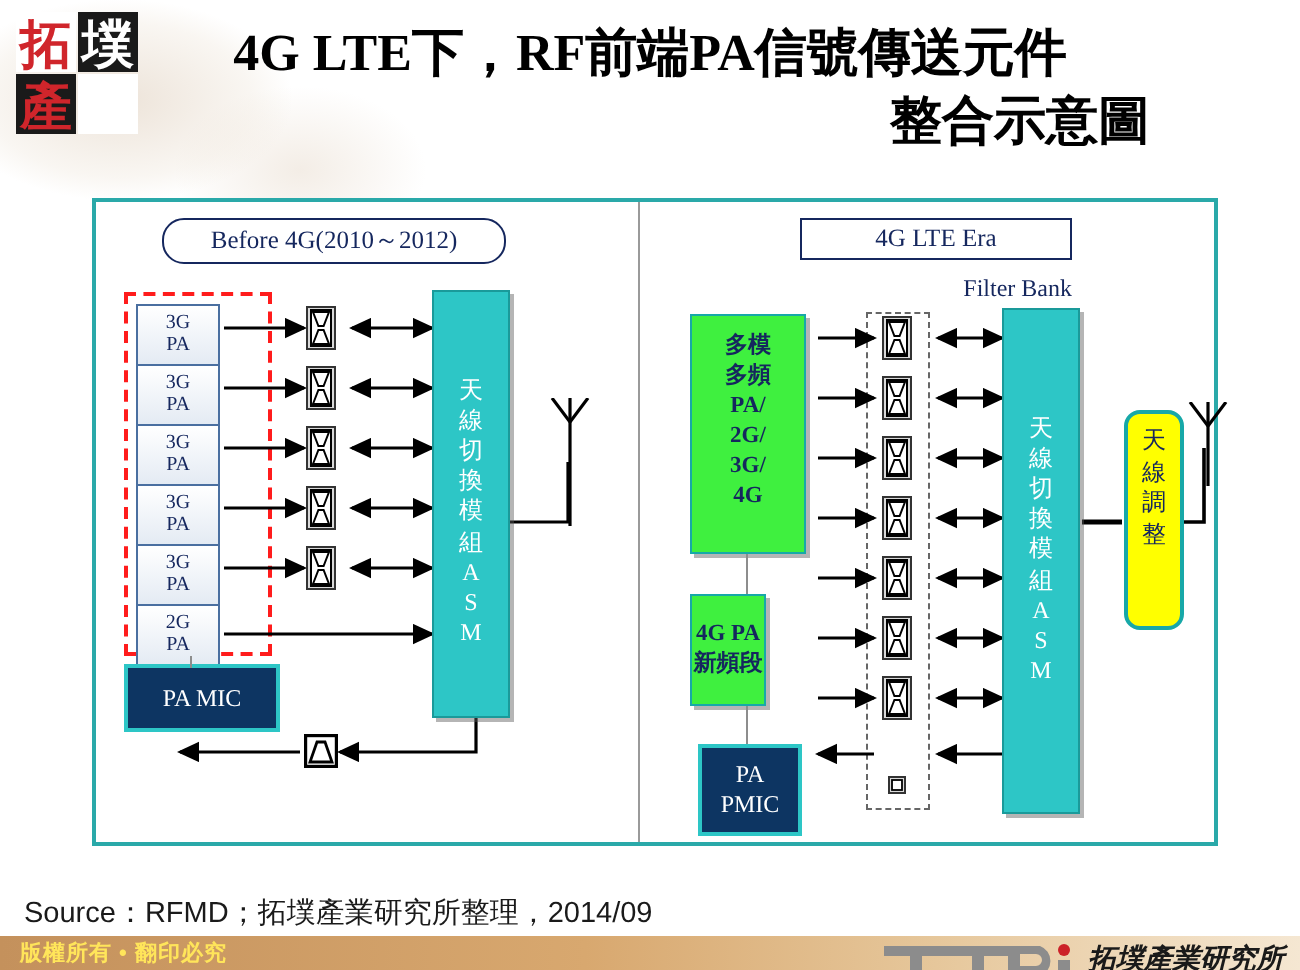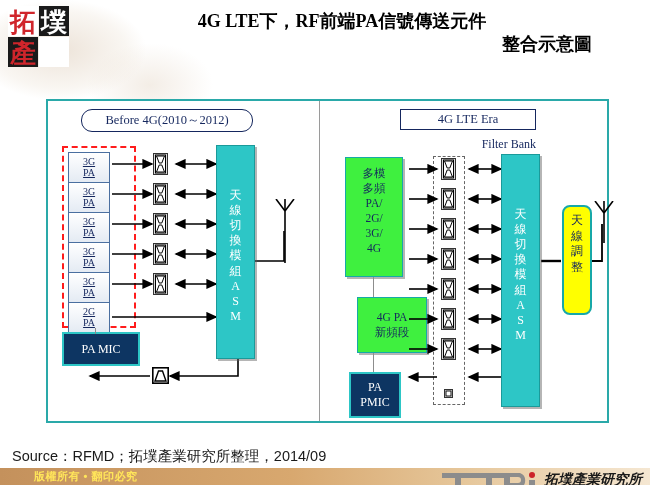--- a/index.html
+++ b/index.html
@@ -21,22 +21,22 @@
     font-family:"Liberation Sans",sans-serif;
     font-size:120px;font-weight:bold;letter-spacing:6px;
     color:rgba(214,214,222,.45);
     white-space:nowrap;pointer-events:none;user-select:none;
     transform:skewX(-6deg);
   }
   
   .logo{position:absolute;left:6px;top:4px;width:66px;height:66px;}
   
   .title{
-    position:absolute;left:92px;top:10px;width:500px;
-    text-align:center;font-size:18px;font-weight:bold;color:#000;
+    position:absolute;left:75px;top:10px;width:500px;
+    text-align:center;font-size:26px;font-weight:bold;color:#000;
     line-height:1.30;font-family:"Liberation Serif",serif;
   }
   .title .l2{display:block;text-align:right;}
   
   .frame{
     position:absolute;left:46px;top:99px;width:563px;height:324px;
     border:2px solid #2aa9a9;background:#fff;box-sizing:border-box;
   }
   .divider{position:absolute;left:271px;top:0;width:1px;height:100%;background:#9a9a9a;}
   
@@ -50,21 +50,21 @@
   .lbl-4g{left:352px;top:8px;width:136px;}
   .filter-bank-cap{
     position:absolute;left:368px;top:36px;width:120px;text-align:right;
     font-size:12px;color:#15275e;font-family:"Liberation Serif",serif;
   }
   
   .pa-box{
     position:absolute;width:42px;height:32px;
     border:1px solid #4a6fa0;background:linear-gradient(#ffffff,#e3eaf3);
     color:#15275e;font-size:10px;text-align:center;line-height:1.05;
-    padding-top:4px;box-sizing:border-box;font-family:"Liberation Serif",serif;text-decoration:underline;
+    padding-top:4px;box-sizing:border-box;font-family:"Liberation Serif",serif;
   }
   .pa-box span{display:block;}
   .dashed-red{
     position:absolute;border:2.5px dashed #ff1c1c;box-sizing:border-box;
   }
   .dashed-grey{
     position:absolute;border:1.6px dashed #666;box-sizing:border-box;
   }
   .asm{
     position:absolute;background:#2dc6c6;border:1px solid #1a9a9a;
@@ -73,21 +73,21 @@
     padding-top:42px;box-sizing:border-box;line-height:1.26;
     font-family:"Liberation Serif",serif;
   }
   .asm span{display:block;}
   .green{
     position:absolute;background:#3ff03f;border:1.5px solid #17a8a8;
     box-shadow:2px 2px 0 rgba(90,90,90,.45);
     color:#15275e;font-size:11.5px;text-align:center;line-height:1.30;
     box-sizing:border-box;font-family:"Liberation Serif",serif;
   }
-  .green span{display:block;}
+  .green span{display:block;font-weight:bold;}
   .navy{
     position:absolute;background:#0d3562;border:2px solid #2dc6c6;
     color:#fff;font-size:12px;text-align:center;line-height:1.25;
     box-sizing:border-box;font-family:"Liberation Serif",serif;
     display:flex;flex-direction:column;align-items:center;justify-content:center;
   }
   .navy span{display:block;text-align:center;}
   .yellow{
     position:absolute;background:#ffff00;border:2px solid #17a8a8;
     border-radius:8px;color:#15275e;font-size:12px;text-align:center;
@@ -104,21 +104,21 @@
     position:absolute;left:12px;top:447px;font-size:14.5px;color:#1a1a1a;
     font-family:"Liberation Sans",sans-serif;white-space:nowrap;
   }
   
   .footbar{
     position:absolute;left:0;top:468px;width:650px;height:17px;
     background:linear-gradient(90deg,#c4915c 0%, #d8a86f 45%, #e6c79b 72%, #f5e7d2 100%);
   }
   .footbar .fb-txt{
     position:absolute;left:10px;top:1px;font-size:11px;color:#ffe55a;
-    font-family:"Liberation Sans",sans-serif;letter-spacing:.5px;font-weight:bold;margin-left:24px;
+    font-family:"Liberation Sans",sans-serif;letter-spacing:.5px;font-weight:bold;
   }
   .tri-logo{position:absolute;left:440px;top:468px;width:205px;height:30px;font-style:italic;}
 </style>
 </head>
 <body>
 
 <div class="wm-top"></div>
 <div class="wm-big">TRi</div>
 
 <div class="logo">
@@ -279,21 +279,21 @@
 
   <div class="green" style="left:297px;top:56px;width:58px;height:120px;padding-top:8px;">
     <span>多模</span>
     <span>多頻</span>
     <span>PA/</span>
     <span>2G/</span>
     <span>3G/</span>
     <span>4G</span>
   </div>
 
-  <div class="green" style="left:309px;top:196px;width:70px;height:56px;padding-top:12px;">
+  <div class="green" style="left:297px;top:196px;width:38px;height:56px;padding-top:12px;">
     <span>4G PA</span>
     <span>新頻段</span>
   </div>
 
   <div class="navy" style="left:301px;top:271px;width:52px;height:46px;">
     <span>PA</span>
     <span>PMIC</span>
   </div>
 
   <div class="ln" style="left:325px;top:176px;width:1.4px;height:20px;background:#8d8d8d;"></div>

